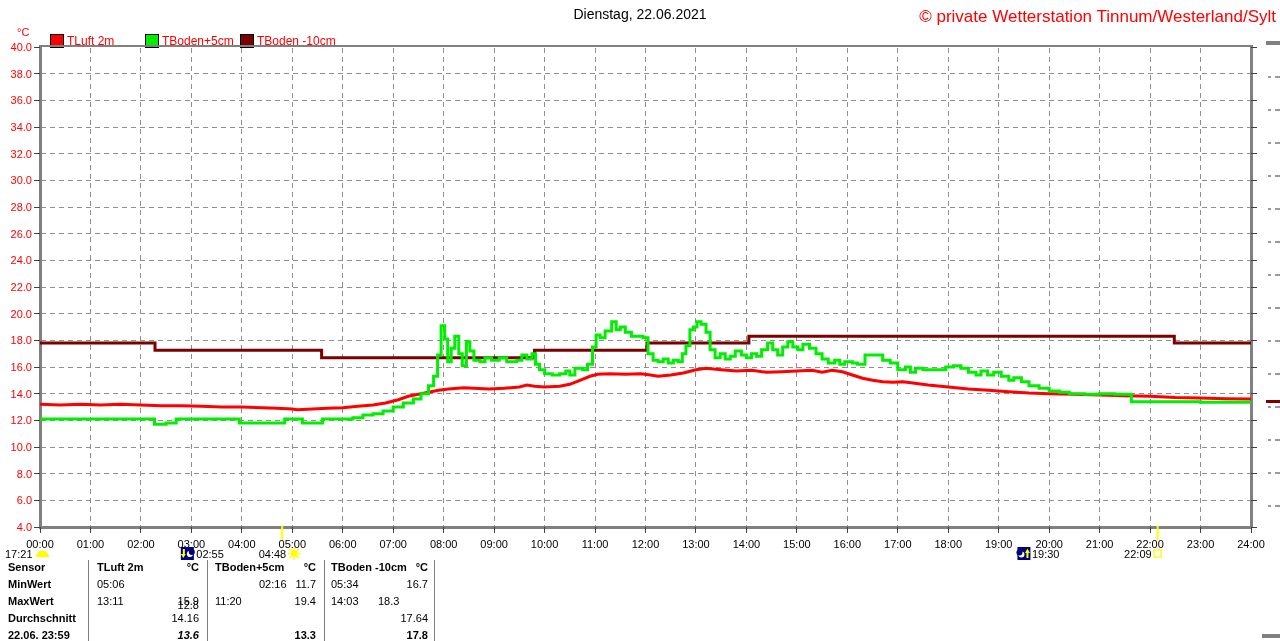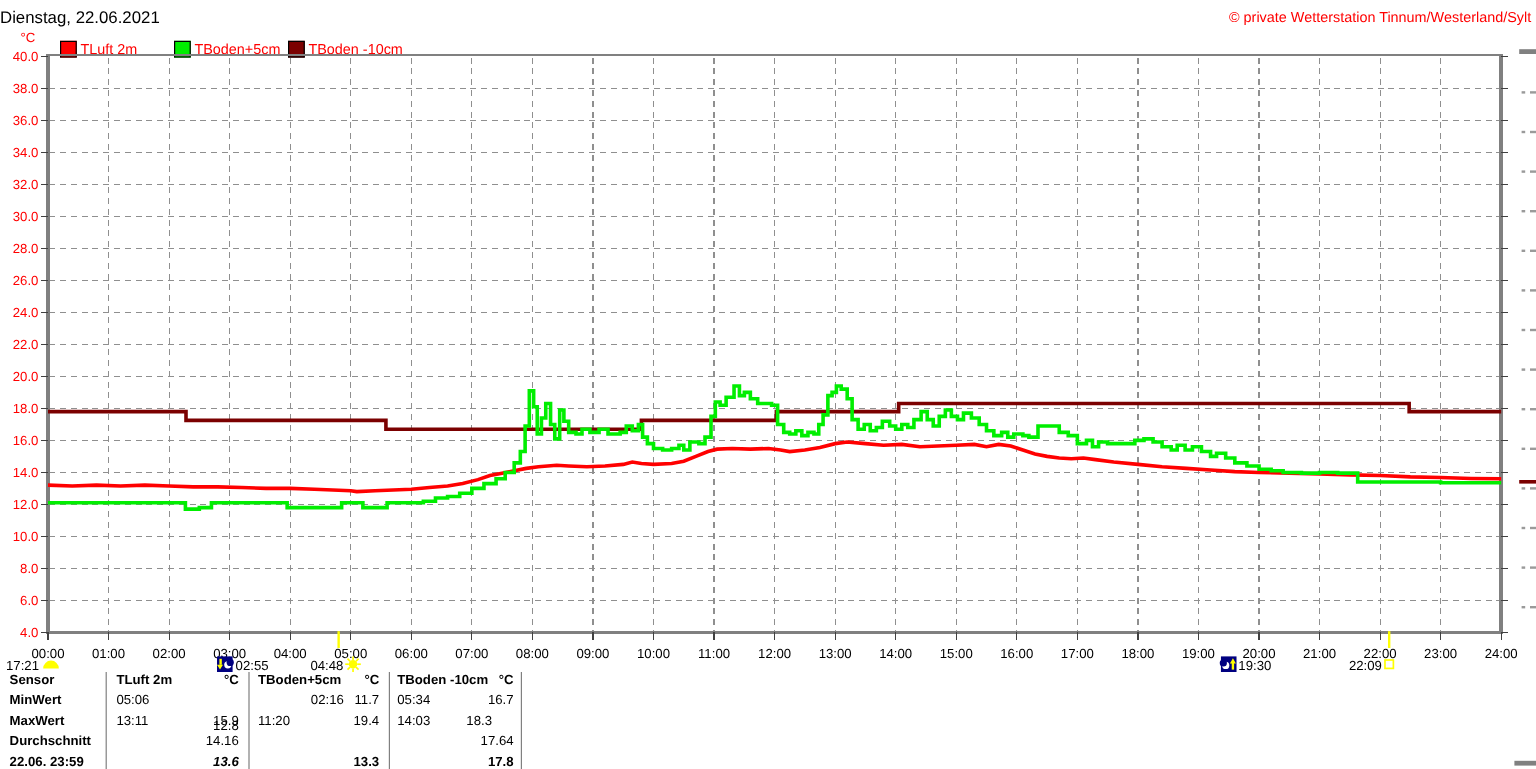--- a/index.html
+++ b/index.html
@@ -1,19 +1,19 @@
 <!DOCTYPE html>
 <html><head>
 <meta charset="utf-8">
 <style>
   html,body{margin:0;padding:0;background:#fff;}
   .screen{position:relative;width:1280px;height:641px;background:#ffffff;overflow:hidden;
           font-family:"Liberation Sans",sans-serif;-webkit-font-smoothing:none;}
-  .title{position:absolute;left:0;right:0;top:6px;font-size:14px;color:#000;}
-  .copyright{position:absolute;right:4px;top:7px;font-size:12px;color:#ff0000;}
+  .title{position:absolute;left:0;right:0;top:6px;text-align:center;font-size:14px;color:#000;}
+  .copyright{position:absolute;right:4px;top:7px;font-size:17px;color:#ff0000;}
   .unit{position:absolute;left:17px;top:26px;font-size:11px;color:#ff0000;}
   .sw{position:absolute;top:34px;width:12px;height:12px;border:1px solid #000;}
   .ll{position:absolute;top:34px;font-size:12px;color:#ff0000;white-space:nowrap;}
   svg{position:absolute;left:0;top:0;}
   svg text{font-family:"Liberation Sans",sans-serif;}
   .ylab{fill:#ff0000;font-size:11px;}
   .xlab{fill:#000000;font-size:11px;}
   .ann{fill:#000000;font-size:11px;}
   #statsTable{position:absolute;left:0;top:0;width:1280px;height:641px;font-size:11px;color:#000;}
   #statsTable span{position:absolute;white-space:nowrap;}
@@ -269,21 +269,21 @@
       <span style="left: 215px; top: 578px; margin-left: 44px;">02:16</span>
       <span style="left: 261px; width: 55px; text-align: right; top: 578px;">11.7</span>
       <span style="left: 331px; top: 578px; text-align: right;">05:34</span>
       <span style="left: 373px; width: 55px; text-align: right; top: 578px;">16.7</span>
       <span class="b" style="left: 8px; top: 595px;">MaxWert</span>
       <span style="left: 97px; top: 595px;">13:11</span>
       <span style="left: 144px; width: 55px; text-align: right; top: 595px;">15.9</span>
       <span style="left: 215px; top: 595px;">11:20</span>
       <span style="left: 261px; width: 55px; text-align: right; top: 595px;">19.4</span>
       <span style="left: 331px; top: 595px;">14:03</span>
-      <span style="left: 355px; width: 55px; text-align: right; top: 595px;">18.3</span>
+      <span style="left: 378px; width: 55px; top: 595px;">18.3</span>
       <span class="b" style="left: 8px; top: 612px;">Durchschnitt</span>
       <span style="left: 144px; width: 55px; text-align: right; top: 612px;">14.16</span>
       <span style="left: 261px; width: 55px; text-align: right; top: 612px; margin-top: 41px;">14.59</span>
       <span style="left: 373px; width: 55px; text-align: right; top: 612px;">17.64</span>
       <span class="b" style="left: 8px; top: 629px;">22.06. 23:59</span>
       <span class="b" style="left: 144px; width: 55px; text-align: right; top: 629px; font-style: italic;">13.6</span>
       <span class="b" style="left: 261px; width: 55px; text-align: right; top: 629px;">13.3</span>
       <span class="b" style="left: 373px; width: 55px; text-align: right; top: 629px;">17.8</span>
     </div>
 </div>

